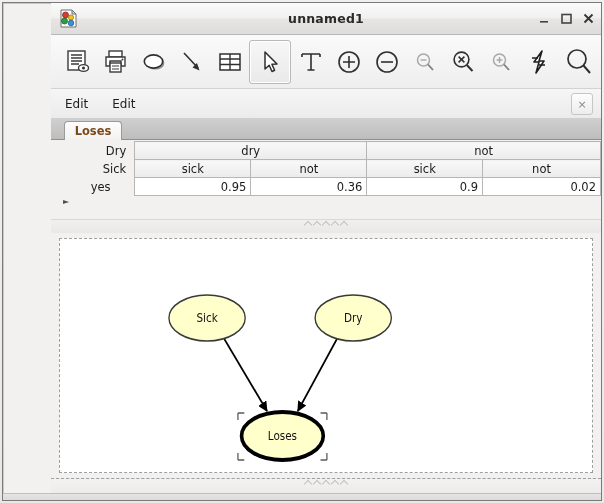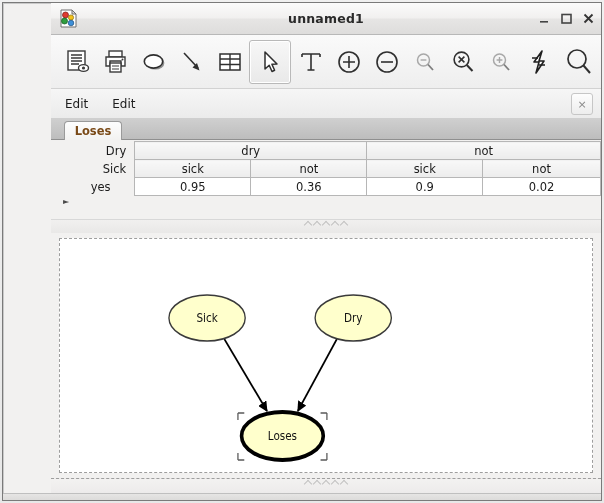--- a/index.html
+++ b/index.html
@@ -116,21 +116,21 @@
     text-align:center;color:#1a1a1a;
   }
   table.cpt td.rowlbl{
     background:#f2f1f0;border:none;text-align:right;
     padding-right:8px;color:#1a1a1a;
   }
   table.cpt td.rowname{
     background:#f2f1f0;border:none;text-align:center;
     padding-left:12px;color:#1a1a1a;
   }
-  table.cpt td.val{text-align:center;}
+  table.cpt td.val{text-align:right;}
   .leftmark{
     position:absolute;font-size:8px;color:#4a4a4a;line-height:1;
   }
   
   .splitter{
     position:relative;height:13px;
     background:linear-gradient(#f1f0ef,#e9e8e7);
   }
   .splitter .grip{
     position:absolute;left:50%;top:2px;transform:translateX(-50%);

